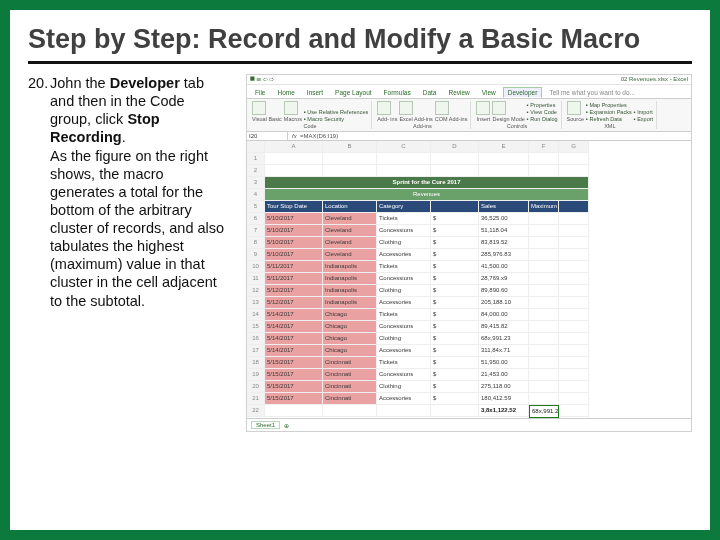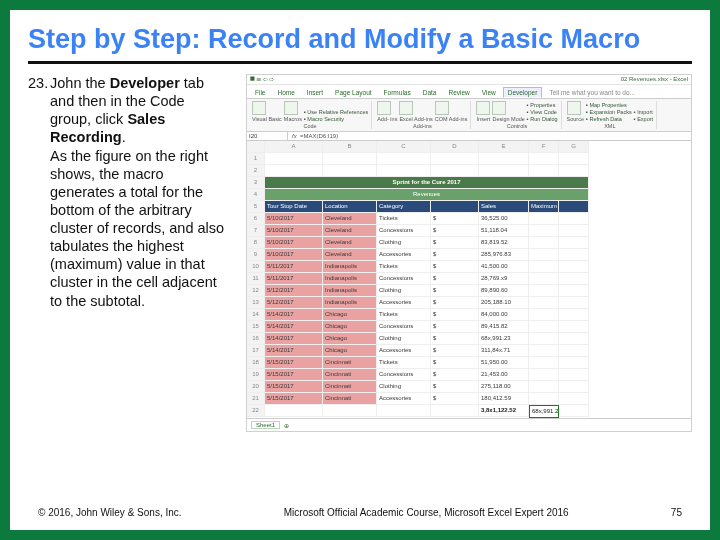--- a/index.html
+++ b/index.html
@@ -1,17 +1,17 @@
 <!DOCTYPE html>
 <html><head>
 <meta charset="utf-8">
 <style>
   html,body{margin:0;padding:0;width:720px;height:540px;font-family:"Segoe UI",Tahoma,sans-serif;background:#fff;}
   .slide{width:720px;height:540px;box-sizing:border-box;border:10px solid #0b7a3c;padding:14px 18px 8px 18px;position:relative;}
-  h1.title{color:#3b82f6;font-size:27px;font-weight:700;margin:0 0 6px 0;line-height:1.15;}
+  h1.title{color:#404040;font-size:27px;font-weight:700;margin:0 0 6px 0;line-height:1.15;}
   .hr{border-top:3px solid #111;margin:2px 0 10px 0;}
   .body{display:flex;gap:18px;}
   .left{width:200px;font-size:14.5px;color:#111;line-height:1.25;}
   .left .num{float:left;width:22px;}
   .left .txt{margin-left:22px;}
   .right{flex:1;}
   .excel{border:1px solid #d0d0d0;font-size:6px;color:#3a3a3a;background:#fff;}
   .excel-titlebar{display:flex;justify-content:space-between;padding:1px 3px;border-bottom:1px solid #e4e4e4;font-size:6px;color:#3a6b3a;}
   .excel-tabs{display:flex;gap:2px;padding:2px 3px 0 3px;border-bottom:1px solid #ccc;}
   .etab{padding:1px 4px;border:1px solid transparent;color:#2a6b2a;font-size:6.5px;}
@@ -42,23 +42,23 @@
 </style>
 </head>
 <body>
 
 <div class="slide">
   <h1 class="title">Step by Step: Record and Modify a Basic Macro</h1>
   <div class="hr"></div>
 
   <div class="body">
     <div class="left">
-      <span class="num">23.</span>
+      <span class="num">20.</span>
       <div class="txt">
-        <span>John the </span><b>Developer</b><span> tab and then in the Code group, click </span><b>Sales Recording</b><span style="white-space:pre-line;">.
+        <span>John the </span><b>Developer</b><span> tab and then in the Code group, click </span><b>Stop Recording</b><span style="white-space:pre-line;">.
 As the figure on the right shows, the macro generates a total for the bottom of the arbitrary cluster of records, and also tabulates the highest (maximum) value in that cluster in the cell adjacent to the subtotal.</span>
       </div>
     </div>
 
     <div class="right">
       <div class="excel">
         <div class="excel-titlebar">
           <span>⯀ ☰ ⇦ ⇨</span>
           <span>02 Revenues.xlsx - Excel</span>
         </div>
@@ -325,18 +325,13 @@
             <div></div>
           </div>
         <div class="sheetbar">
           <span class="sh">Sheet1</span>
           <span>⊕</span>
         </div>
       </div>
     </div>
   </div>
 
-  <div class="footer">
-    <span>© 2016, John Wiley &amp; Sons, Inc.</span>
-    <span>Microsoft Official Academic Course, Microsoft Excel Expert 2016</span>
-    <span>75</span>
-  </div>
 </div>
 
 </body></html>

